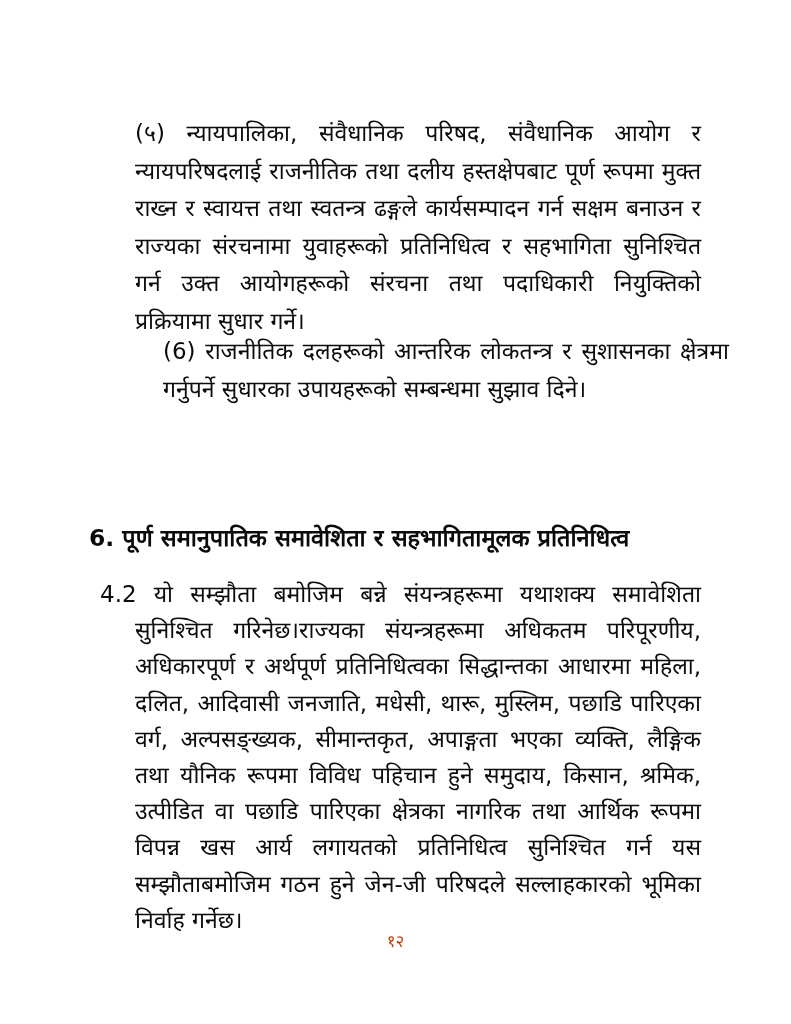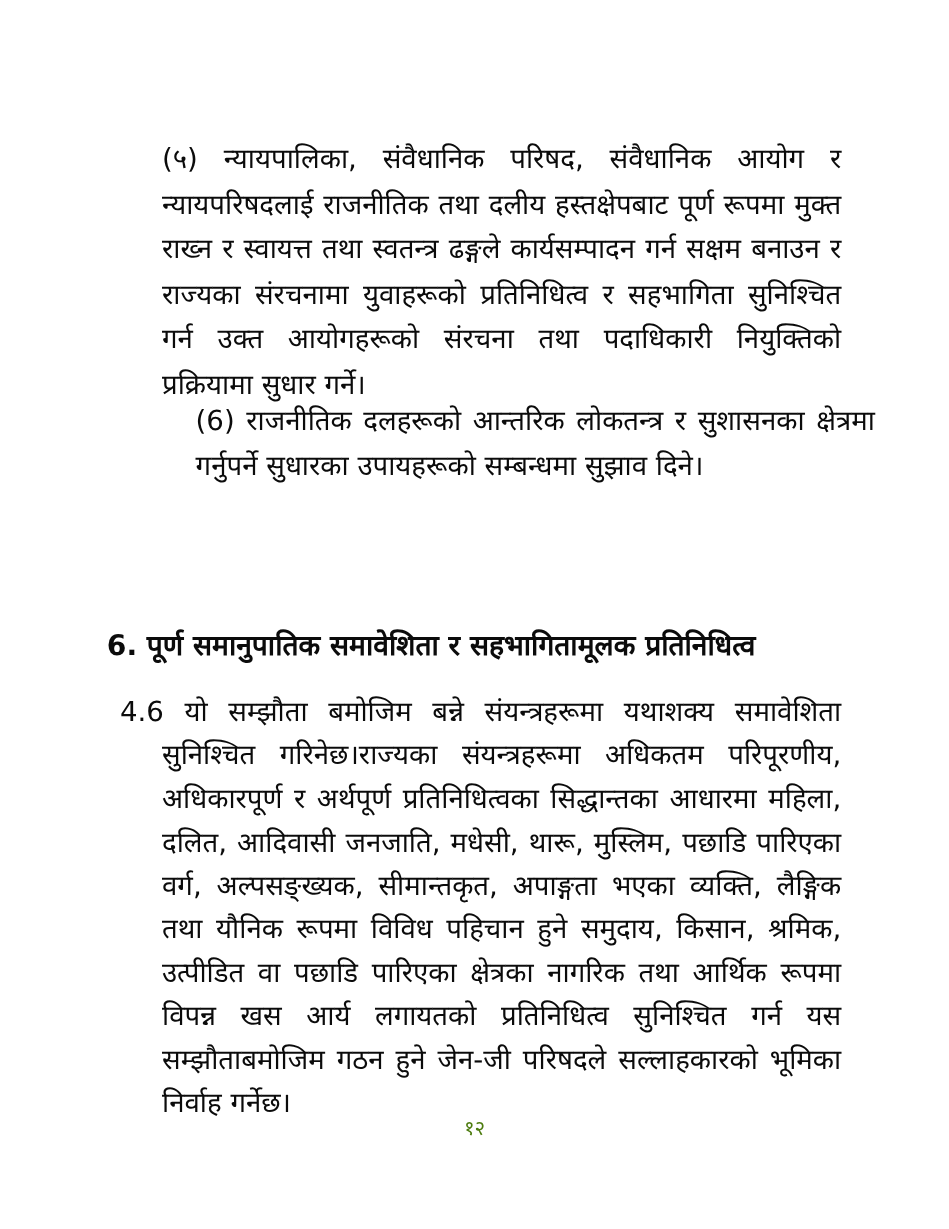--- a/index.html
+++ b/index.html
@@ -57,21 +57,21 @@
     white-space: nowrap;
   }
   .page-number {
     position: absolute;
     left: 0;
     top: 930px;
     width: 100%;
     text-align: center;
     font-size: 17px;
     line-height: 22px;
-    color: #4d7c0f;
+    color: #c2410c;
   }
 </style>
 </head>
 <body>
 
 <div class="page">
 
   <p class="clause" id="clause-5">
     <span class="clause-marker">(५)</span>
     <span>न्यायपालिका, संवैधानिक परिषद, संवैधानिक आयोग र न्यायपरिषदलाई राजनीतिक तथा दलीय हस्तक्षेपबाट पूर्ण रूपमा मुक्त राख्न र स्वायत्त तथा स्वतन्त्र ढङ्गले कार्यसम्पादन गर्न सक्षम बनाउन र राज्यका संरचनामा युवाहरूको प्रतिनिधित्व र सहभागिता सुनिश्चित गर्न उक्त आयोगहरूको संरचना तथा पदाधिकारी नियुक्तिको प्रक्रियामा सुधार गर्ने।</span>
@@ -80,19 +80,19 @@
   <p class="clause" id="clause-6">
     <span class="clause-marker">(6)</span>
     <span>राजनीतिक दलहरूको आन्तरिक लोकतन्त्र र सुशासनका क्षेत्रमा गर्नुपर्ने सुधारका उपायहरूको सम्बन्धमा सुझाव दिने।</span>
   </p>
 
   <h2 class="section-heading">
     <span class="heading-number">6.</span><span>पूर्ण समानुपातिक समावेशिता र सहभागितामूलक प्रतिनिधित्व</span>
   </h2>
 
   <p class="subsection">
-    <span class="subsection-number">4.6</span>
+    <span class="subsection-number">4.2</span>
     <span>यो सम्झौता बमोजिम बन्ने संयन्त्रहरूमा यथाशक्य समावेशिता सुनिश्चित गरिनेछ।राज्यका संयन्त्रहरूमा अधिकतम परिपूरणीय, अधिकारपूर्ण र अर्थपूर्ण प्रतिनिधित्वका सिद्धान्तका आधारमा महिला, दलित, आदिवासी जनजाति, मधेसी, थारू, मुस्लिम, पछाडि पारिएका वर्ग, अल्पसङ्ख्यक, सीमान्तकृत, अपाङ्गता भएका व्यक्ति, लैङ्गिक तथा यौनिक रूपमा विविध पहिचान हुने समुदाय, किसान, श्रमिक, उत्पीडित वा पछाडि पारिएका क्षेत्रका नागरिक तथा आर्थिक रूपमा विपन्न खस आर्य लगायतको प्रतिनिधित्व सुनिश्चित गर्न यस सम्झौताबमोजिम गठन हुने जेन-जी परिषदले सल्लाहकारको भूमिका निर्वाह गर्नेछ।</span>
   </p>
 
   <div class="page-number">१२</div>
 
 </div>
 
 </body></html>

